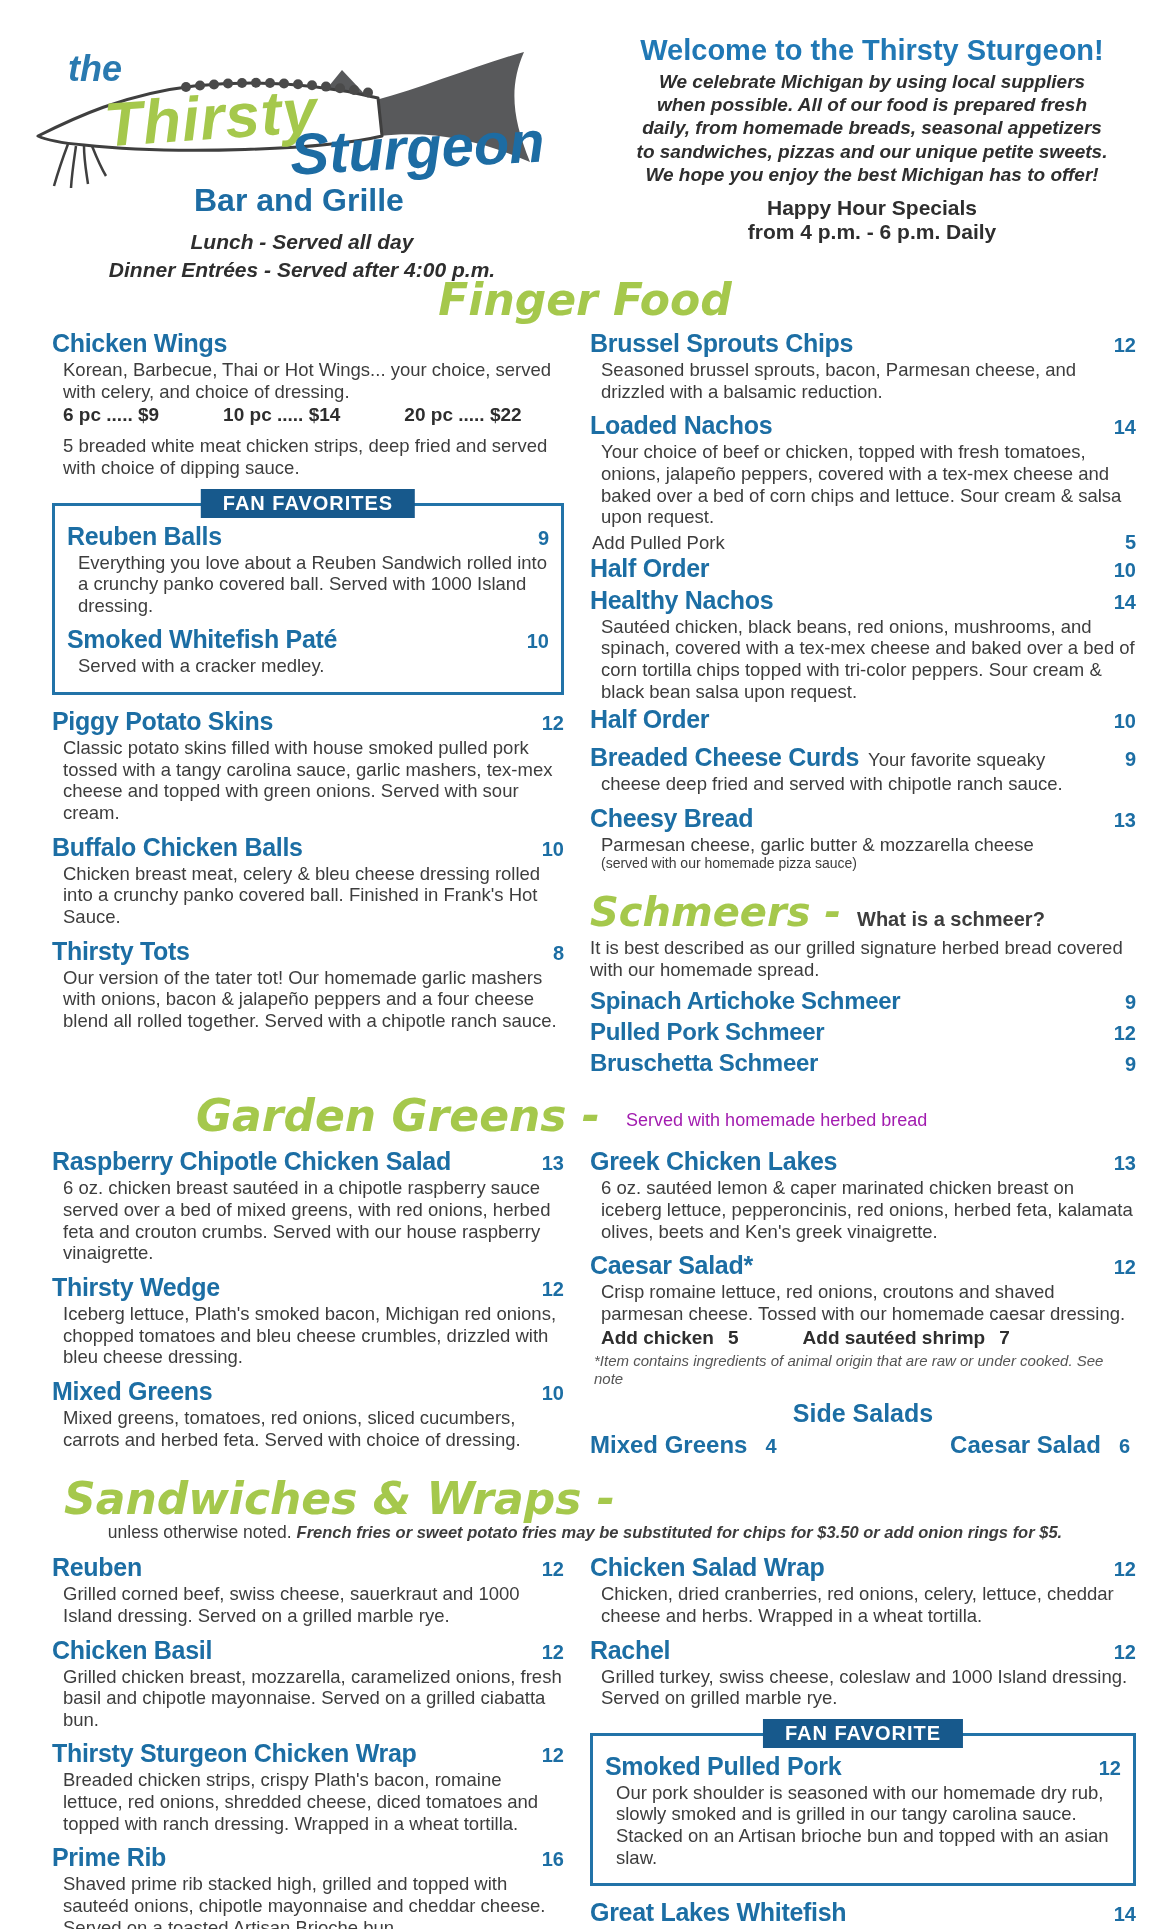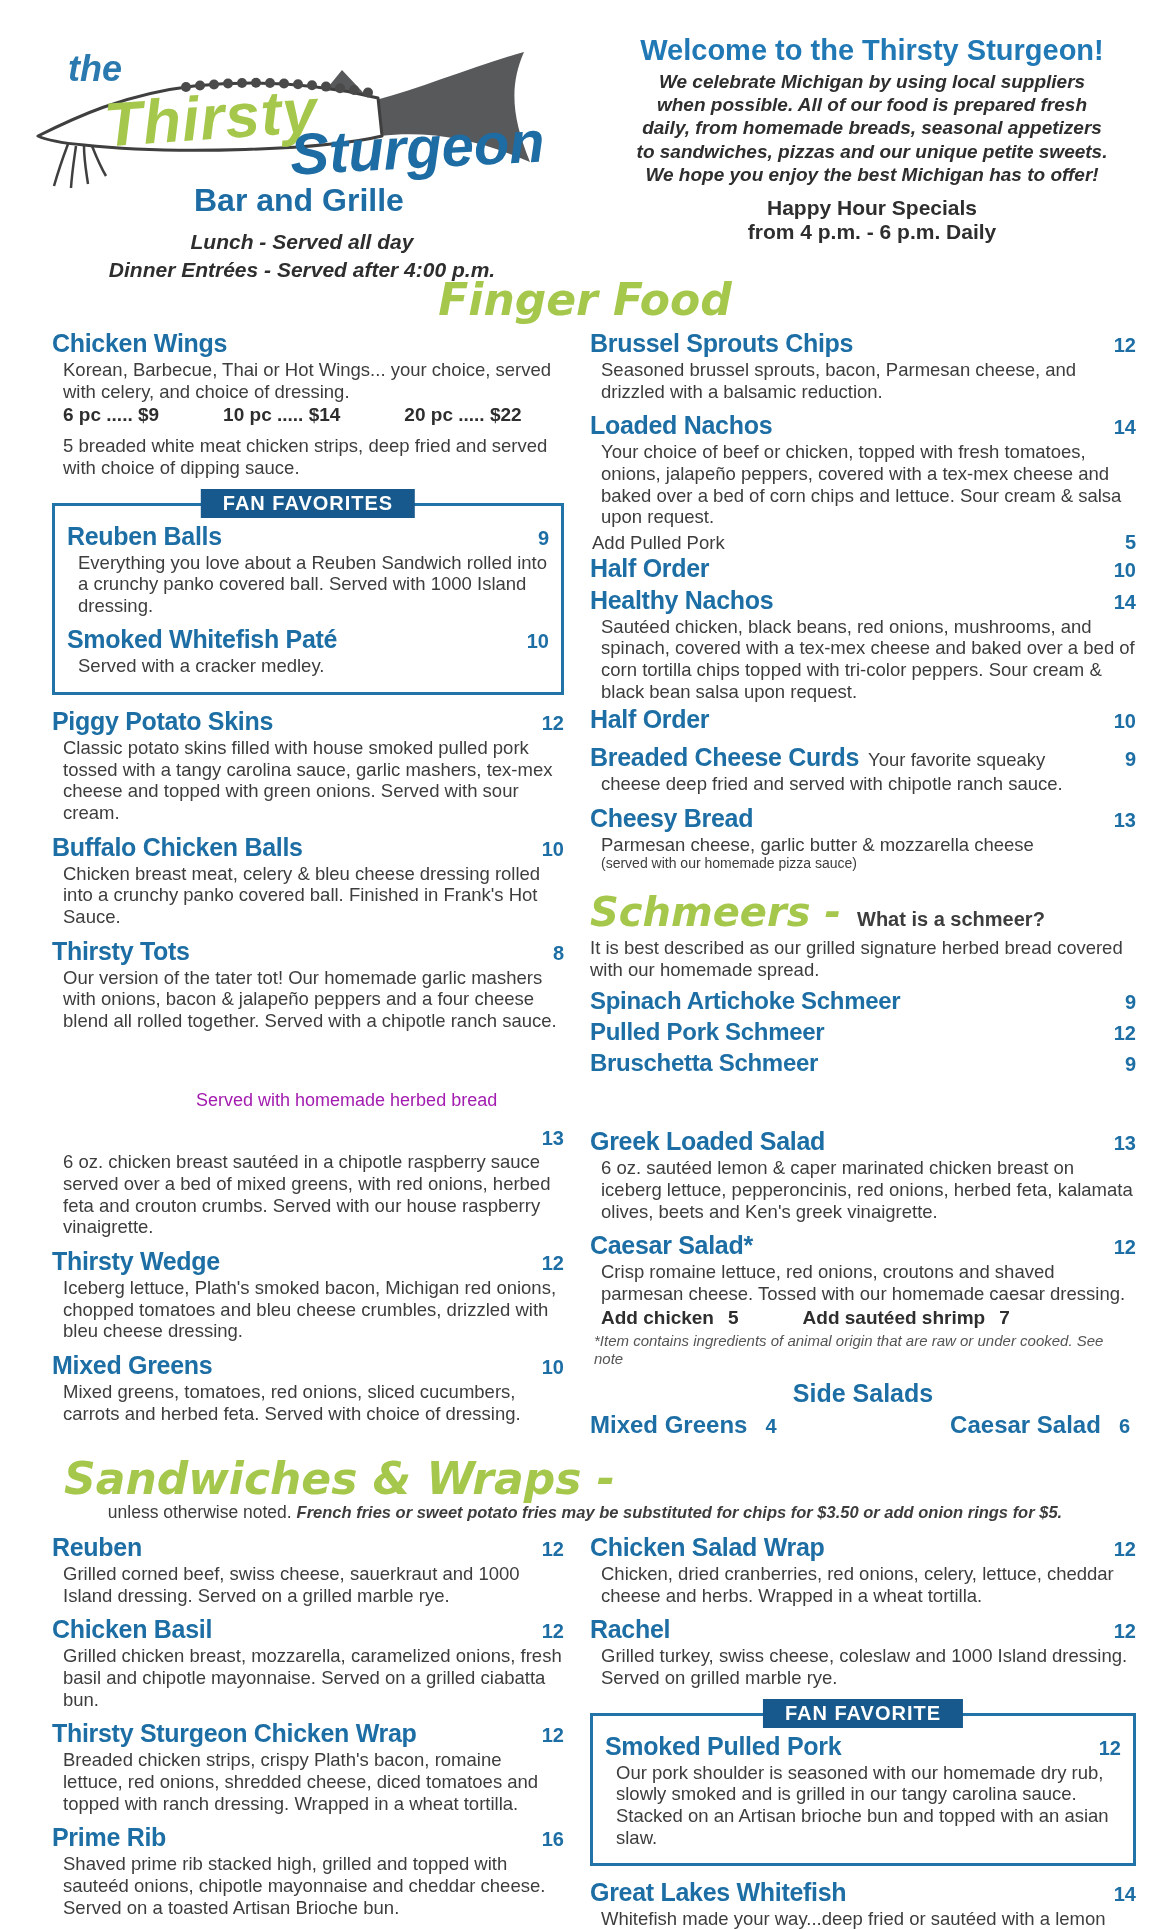--- a/index.html
+++ b/index.html
@@ -281,27 +281,29 @@
             </div>
           </div>
         </div>
 
       </div>
     </div>
   </div>
 
   <div>
     <div class="gg-header">
+      <span class="script gg-title">Garden Greens -</span>
       <span class="gg-note">Served with homemade herbed bread</span>
     </div>
     <div class="cols">
       <div class="col-left">
 
         <div class="mi">
           <div class="mi-head">
+            <span class="mi-name">Raspberry Chipotle Chicken Salad</span>
             <span class="mi-price">13</span>
           </div>
           <p class="mi-desc">6 oz. chicken breast sautéed in a chipotle raspberry sauce served over a bed of mixed greens, with red onions, herbed feta and crouton crumbs. Served with our house raspberry vinaigrette.</p>
         </div>
 
         <div class="mi">
           <div class="mi-head">
             <span class="mi-name">Thirsty Wedge</span>
             <span class="mi-price">12</span>
           </div>
@@ -314,21 +316,21 @@
             <span class="mi-price">10</span>
           </div>
           <p class="mi-desc">Mixed greens, tomatoes, red onions, sliced cucumbers, carrots and herbed feta. Served with choice of dressing.</p>
         </div>
 
       </div>
       <div class="col-right">
 
         <div class="mi">
           <div class="mi-head">
-            <span class="mi-name">Greek Loaded Salad</span>
+            <span class="mi-name">Greek Chicken Lakes</span>
             <span class="mi-price">13</span>
           </div>
           <p class="mi-desc">6 oz. sautéed lemon &amp; caper marinated chicken breast on iceberg lettuce, pepperoncinis, red onions, herbed feta, kalamata olives, beets and Ken's greek vinaigrette.</p>
         </div>
 
         <div class="mi mi--tight">
           <div class="mi-head">
             <span class="mi-name">Caesar Salad*</span>
             <span class="mi-price">12</span>
           </div>

